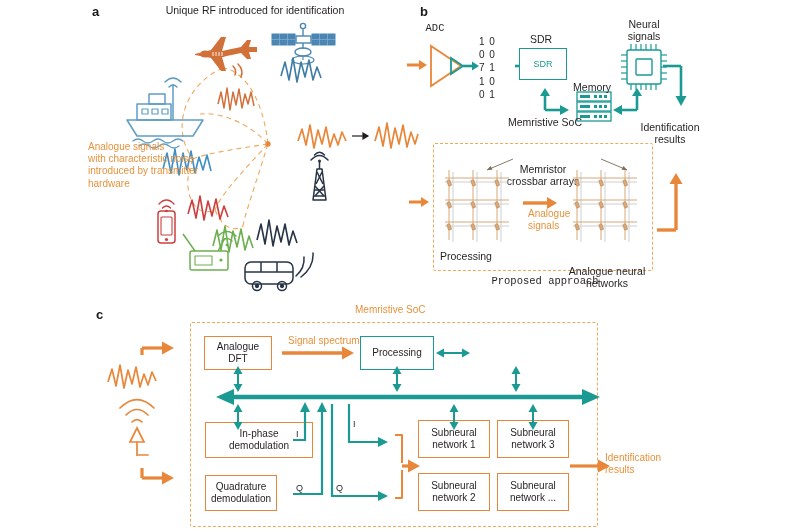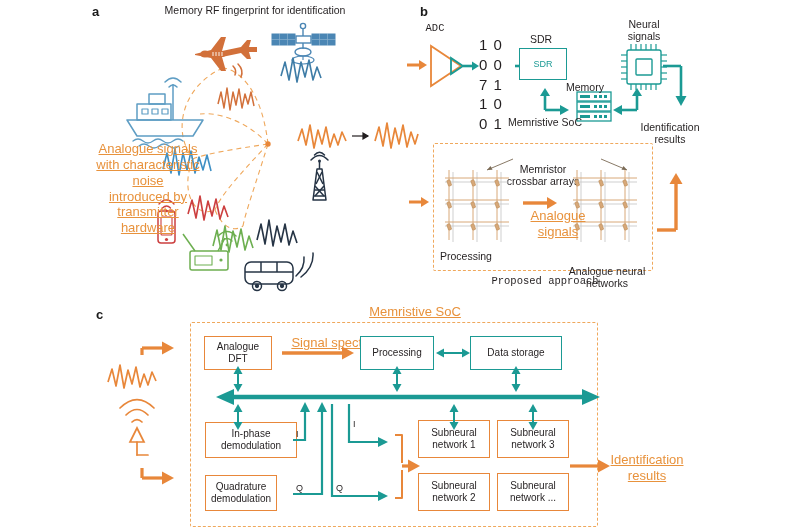--- a/index.html
+++ b/index.html
@@ -23,26 +23,24 @@
     letter-spacing: 0;
   }
   .cap {
     font-size: 10.5px;
     color: #231f20;
     text-align: center;
     line-height: 1.18;
     white-space: pre-line;
   }
   .cap-orange {
-    font-size: 13px;
+    font-size: 10px;
     color: #E8923C;
-    text-align: center;
     line-height: 1.22;
     white-space: pre-line;
-    text-decoration: underline;
   }
   .box {
     display: flex;
     align-items: center;
     justify-content: center;
     text-align: center;
     font-size: 10px;
     color: #231f20;
     line-height: 1.2;
     background: #ffffff;
@@ -57,21 +55,21 @@
   svg { display: block; overflow: visible; }
   .iq-label { font-size: 9px; fill: #231f20; }
 </style>
 </head>
 <body>
 
 <div id="figure">
 
   <div class="abs panel-letter" style="left:92px; top:4px;">a</div>
 
-  <div class="abs cap" style="left:120px; top:4px; width:270px;">Memory RF fingerprint for identification</div>
+  <div class="abs cap" style="left:120px; top:4px; width:270px;">Unique RF introduced for identification</div>
 
   <div class="abs" style="left:85px; top:14px;">
     <svg width="330" height="285" viewBox="0 0 330 285">
 
       <g stroke="#EFA85C" stroke-width="1.1" fill="none" stroke-dasharray="5,4">
         <path d="M183,130 C176,70 150,55 138,54"></path>
         <path d="M183,130 C160,105 130,98 115,100"></path>
         <path d="M183,130 C150,135 118,140 108,145"></path>
         <path d="M183,130 C155,160 135,182 130,196"></path>
         <path d="M183,130 C170,172 160,200 158,212"></path>
@@ -313,33 +311,33 @@
             <line x1="256" y1="27" x2="262" y2="27"></line>
           <line x1="256" y1="33" x2="262" y2="33"></line>
             <line x1="256" y1="39" x2="262" y2="39"></line>
           <line x1="256" y1="45" x2="262" y2="45"></line>
         </g>
       </g>
     </svg>
   </div>
 
   <div class="abs" style="left:479px; top:35px; width:34px;">
-    <div style="font-size:15px; color:#231f20; line-height:1.32; text-align:left; letter-spacing:1px;">
+    <div style="font-size:10px; color:#231f20; line-height:1.32; text-align:left; letter-spacing:1px;">
       <div>1 0</div>
       <div>0 0</div>
       <div>7 1</div>
       <div>1 0</div>
       <div>0 1</div>
     </div>
   </div>
 
   <div class="abs cap" style="left:521px; top:33px; width:40px;">SDR</div>
   <div class="abs box box-teal" style="left:519px; top:48px; width:48px; height:32px; color:#1B9A94; font-size:9px;">SDR</div>
 
-  <div class="abs cap" style="left:559px; top:81px; width:52px;">Memory</div>
+  <div class="abs cap" style="left:559px; top:81px; width:52px;text-align:right;">Memory</div>
 
   <div class="abs cap" style="left:612px; top:18px; width:64px;">Neural
 signals</div>
 
   <div class="abs cap" style="left:490px; top:116px; width:110px;">Memristive SoC</div>
 
   <div class="abs cap" style="left:630px; top:121px; width:80px;">Identification
 results</div>
 
   <div class="abs dashed-orange" style="left:433px; top:143px; width:220px; height:128px;"></div>
@@ -485,23 +483,22 @@
   <div class="abs cap-orange" style="left:288px; top:335px; width:100px;">Signal spectrum</div>
 
   <div class="abs cap-orange" style="left:605px; top:452px; width:84px;">Identification
 results</div>
 
   <div class="abs box box-orange" style="left:204px; top:336px; width:68px; height:34px;">Analogue
 DFT</div>
 
   <div class="abs box box-teal" style="left:360px; top:336px; width:74px; height:34px;">Processing</div>
 
-  <div class="abs box box-teal" style="left:470px; top:336px; width:92px; height:34px;">Data storage</div>
-
-  <div class="abs box box-orange" style="left:205px; top:422px; width:92px; height:36px;">In-phase
+
+  <div class="abs box box-orange" style="left:205px; top:422px; width:108px; height:36px;">In-phase
 demodulation</div>
 
   <div class="abs box box-orange" style="left:205px; top:475px; width:72px; height:36px;">Quadrature
 demodulation</div>
 
   <div class="abs box box-orange" style="left:418px; top:420px; width:72px; height:38px;">Subneural
 network 1</div>
 
   <div class="abs box box-orange" style="left:418px; top:473px; width:72px; height:38px;">Subneural
 network 2</div>

